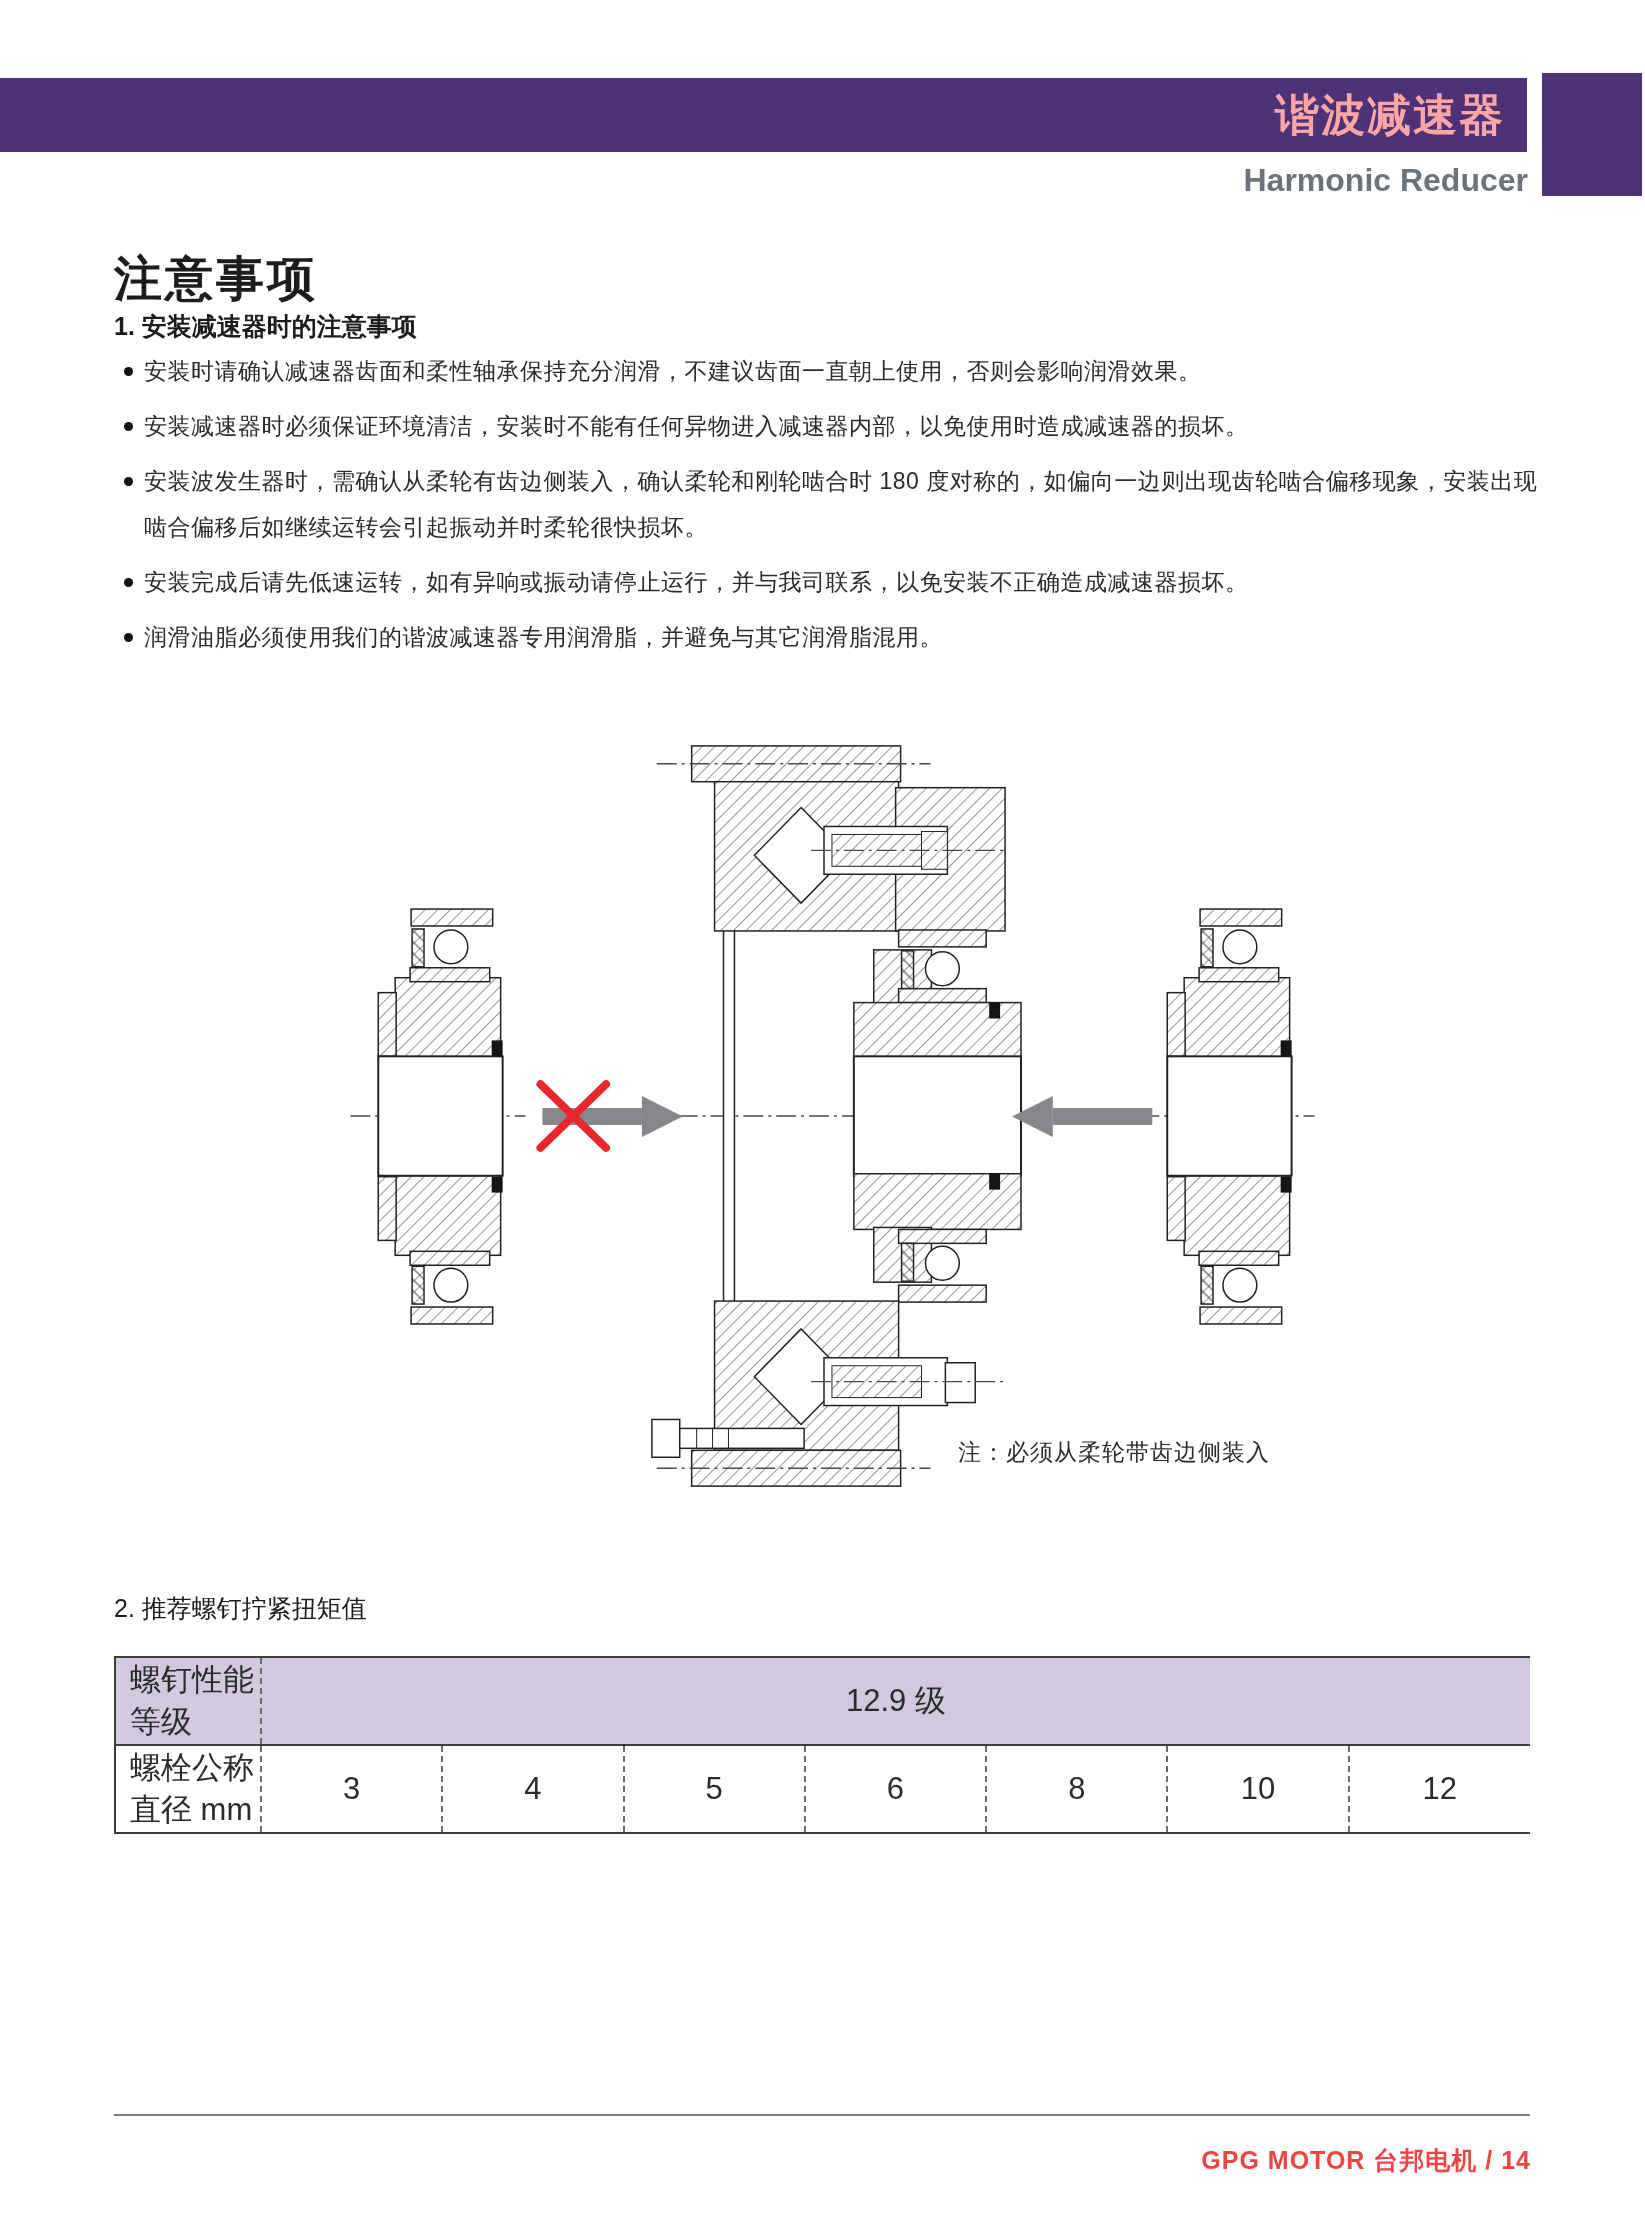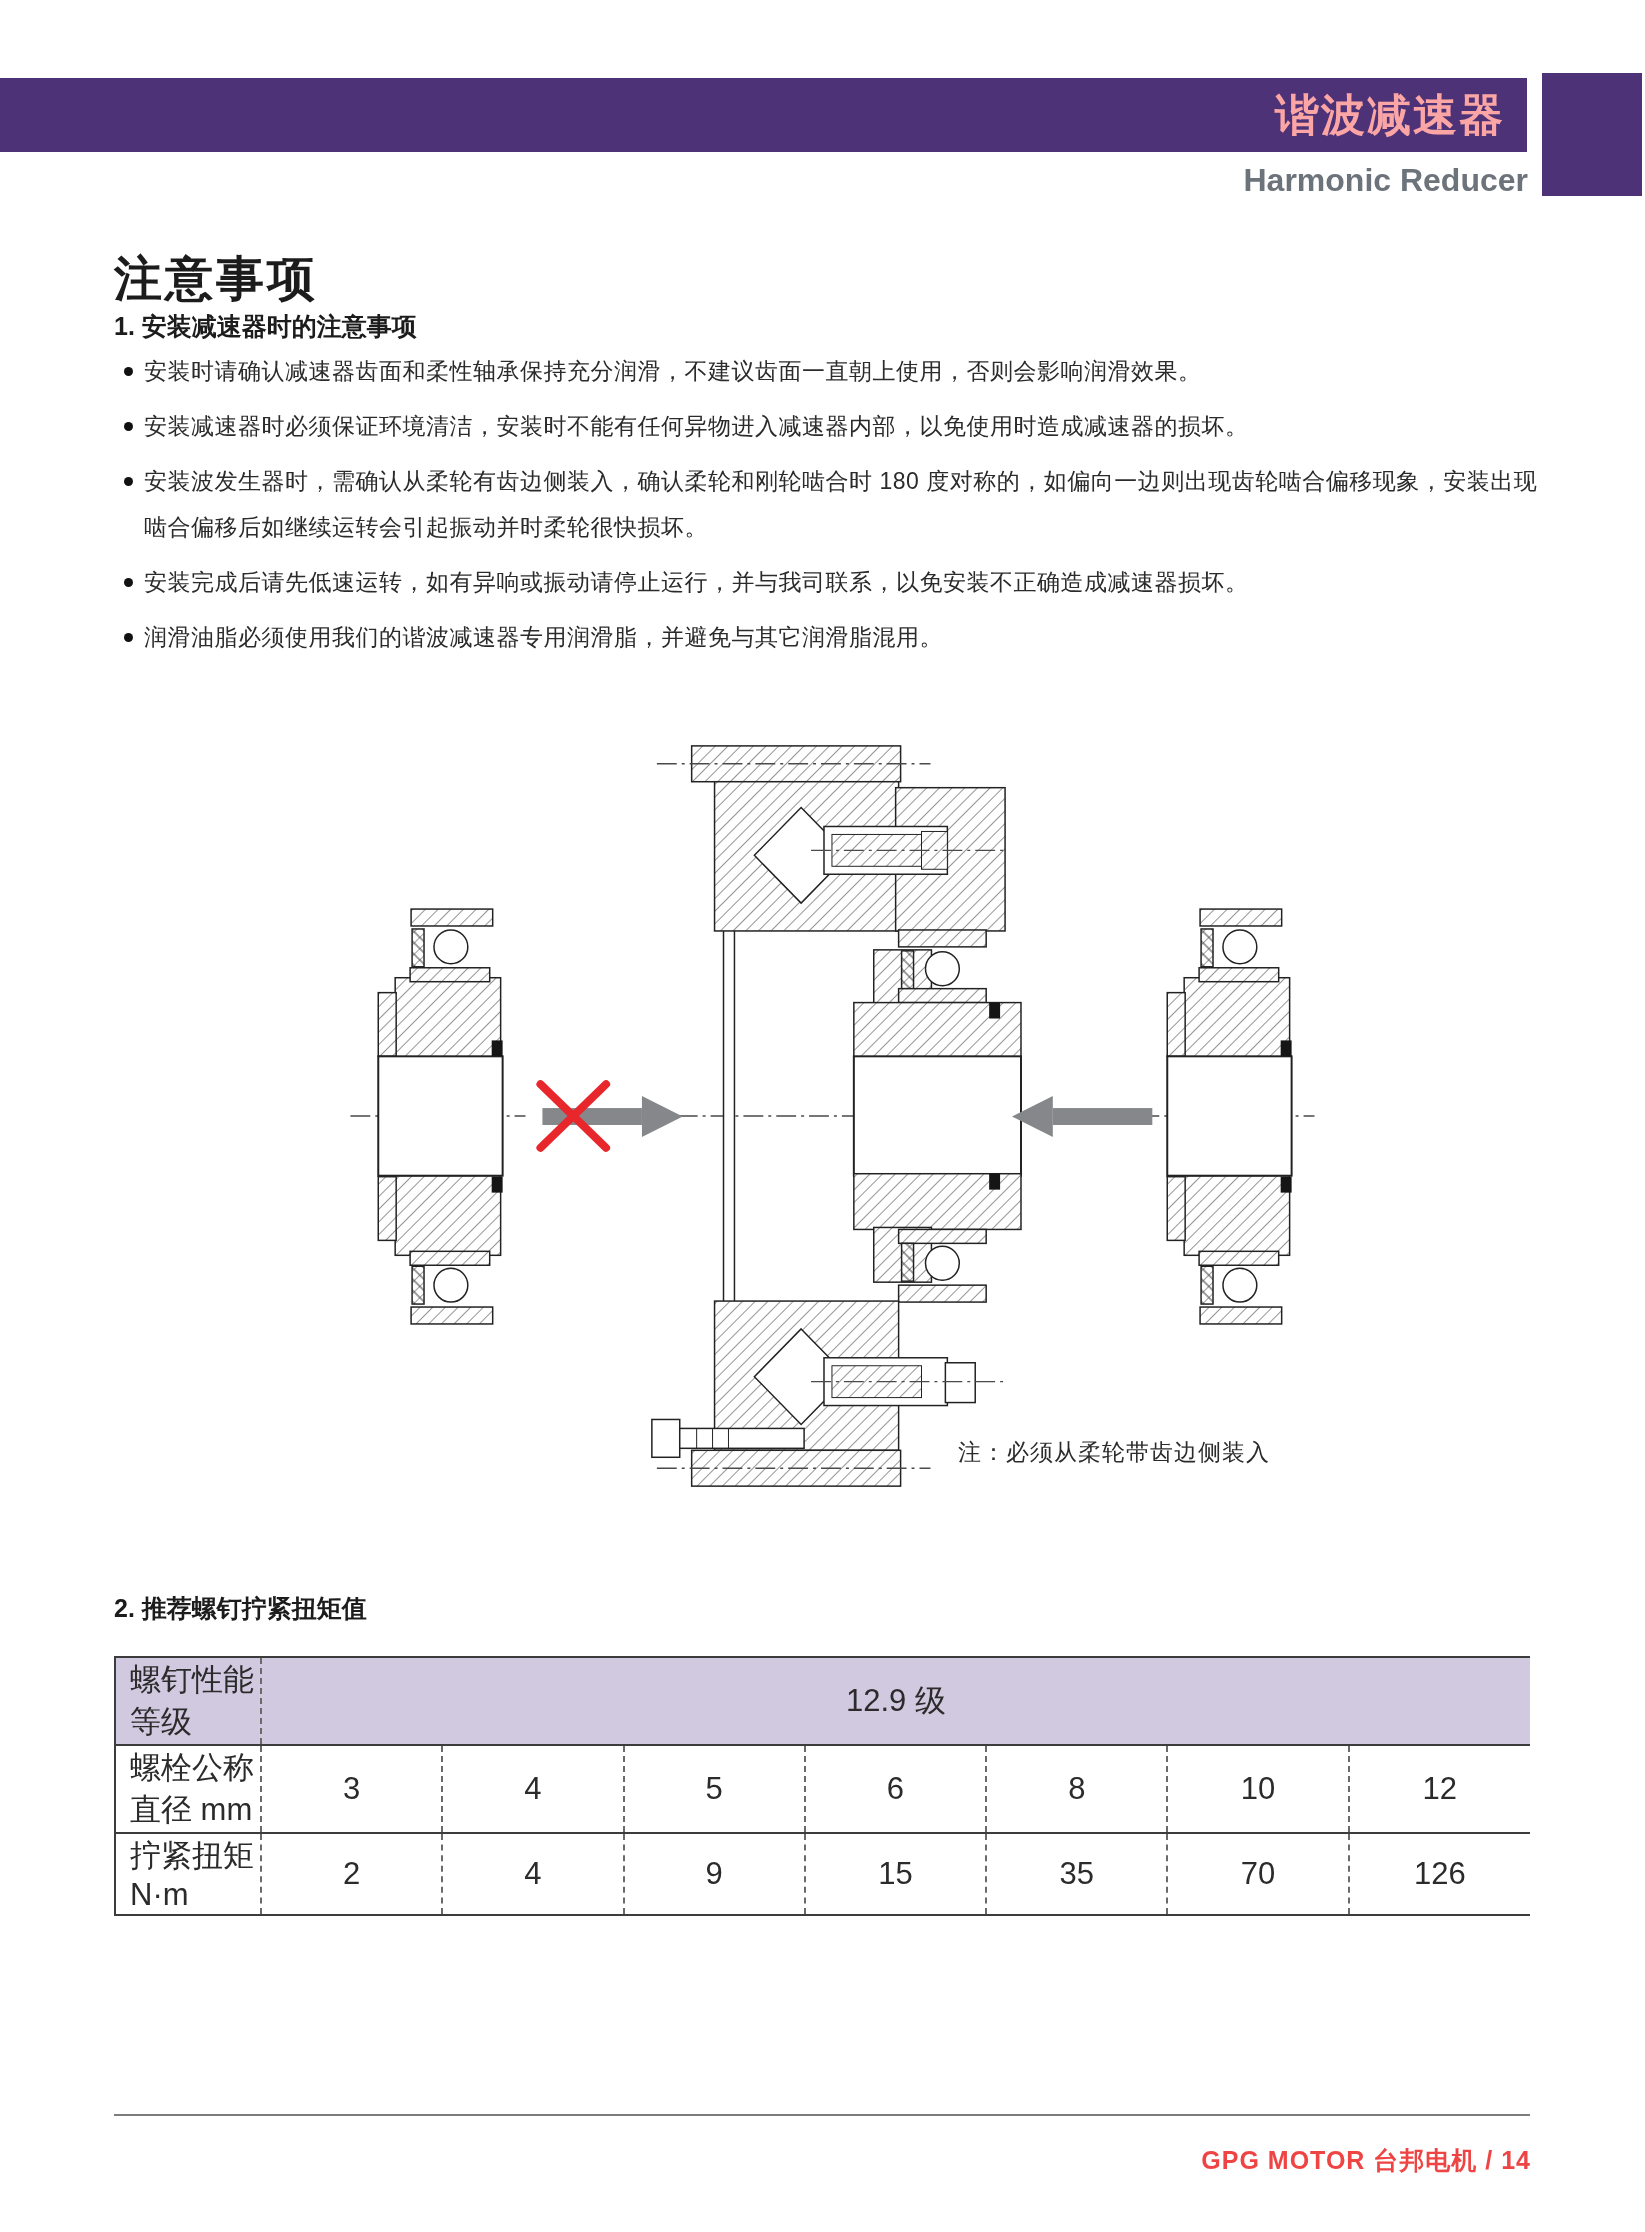--- a/index.html
+++ b/index.html
@@ -39,21 +39,21 @@
   .bullets li::before{
     content:"";position:absolute;left:10px;top:19px;width:9px;height:9px;border-radius:50%;background:#111;
   }
   
   .diagram{position:absolute;left:0;top:726px;}
   .diagram-note{
     position:absolute;left:958px;top:1437px;font-size:23px;color:#2b2b2b;letter-spacing:1px;
   }
   
   .h3{
-    position:absolute;left:114px;top:1592px;font-size:25px;font-weight:bold;color:#1c1c1c;
+    position:absolute;left:114px;top:1592px;font-size:25px;font-weight:normal;color:#1c1c1c;
   }
   .torque-table{
     position:absolute;left:114px;top:1656px;width:1416px;border-collapse:collapse;table-layout:fixed;
     font-size:31px;color:#2b2b2b;
   }
   .torque-table td{
     height:48px;text-align:center;vertical-align:middle;
     border-top:2px solid #3c3c3c;border-bottom:2px solid #3c3c3c;
     border-left:2px dashed #6a6a6a;
   }
@@ -199,28 +199,18 @@
   <tr>
     <td class="lbl">螺栓公称直径 mm</td>
     <td>3</td>
     <td>4</td>
     <td>5</td>
     <td>6</td>
     <td>8</td>
     <td>10</td>
     <td>12</td>
   </tr>
-  <tr>
-    <td class="lbl">拧紧扭矩 N·m</td>
-    <td>2</td>
-    <td>4</td>
-    <td>9</td>
-    <td>15</td>
-    <td>35</td>
-    <td>70</td>
-    <td>126</td>
-  </tr>
 </tbody>
   </table>
 
 <div class="footer-line"></div>
 <div class="footer-text">GPG MOTOR 台邦电机  /  14</div>
 
 
 </body></html>

